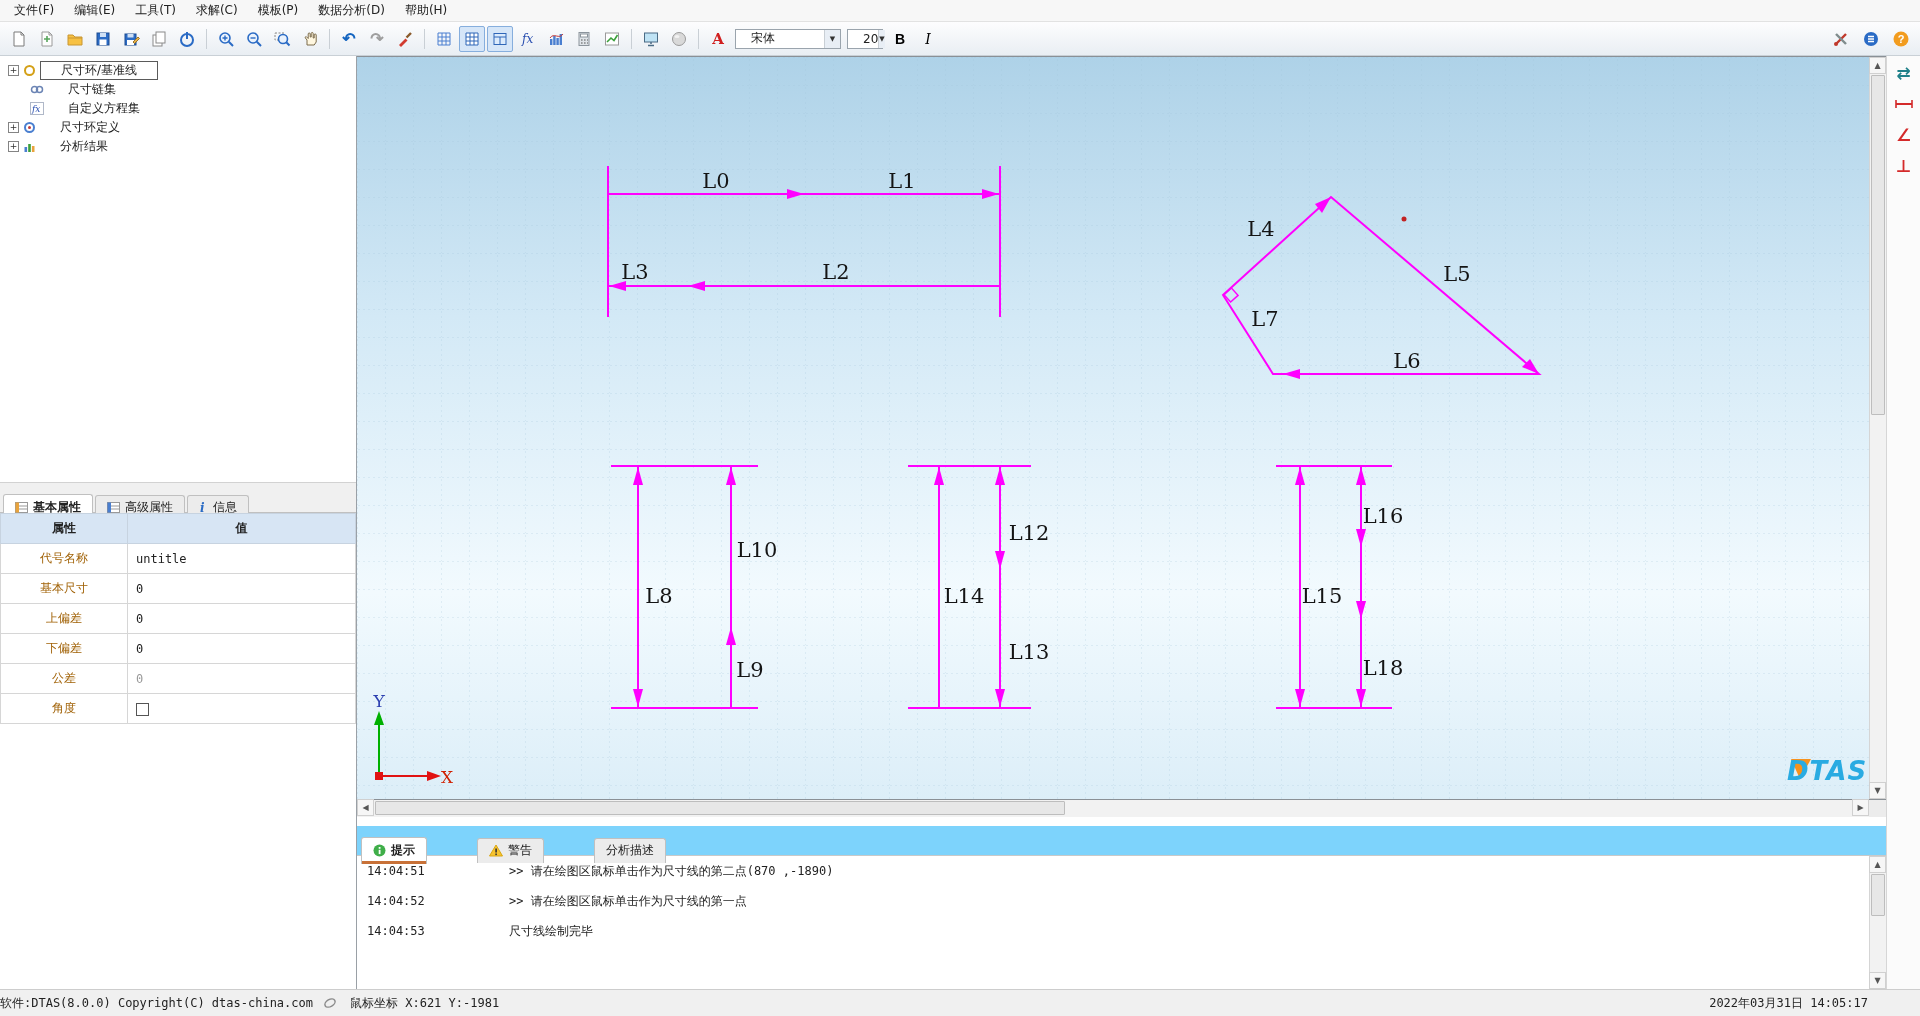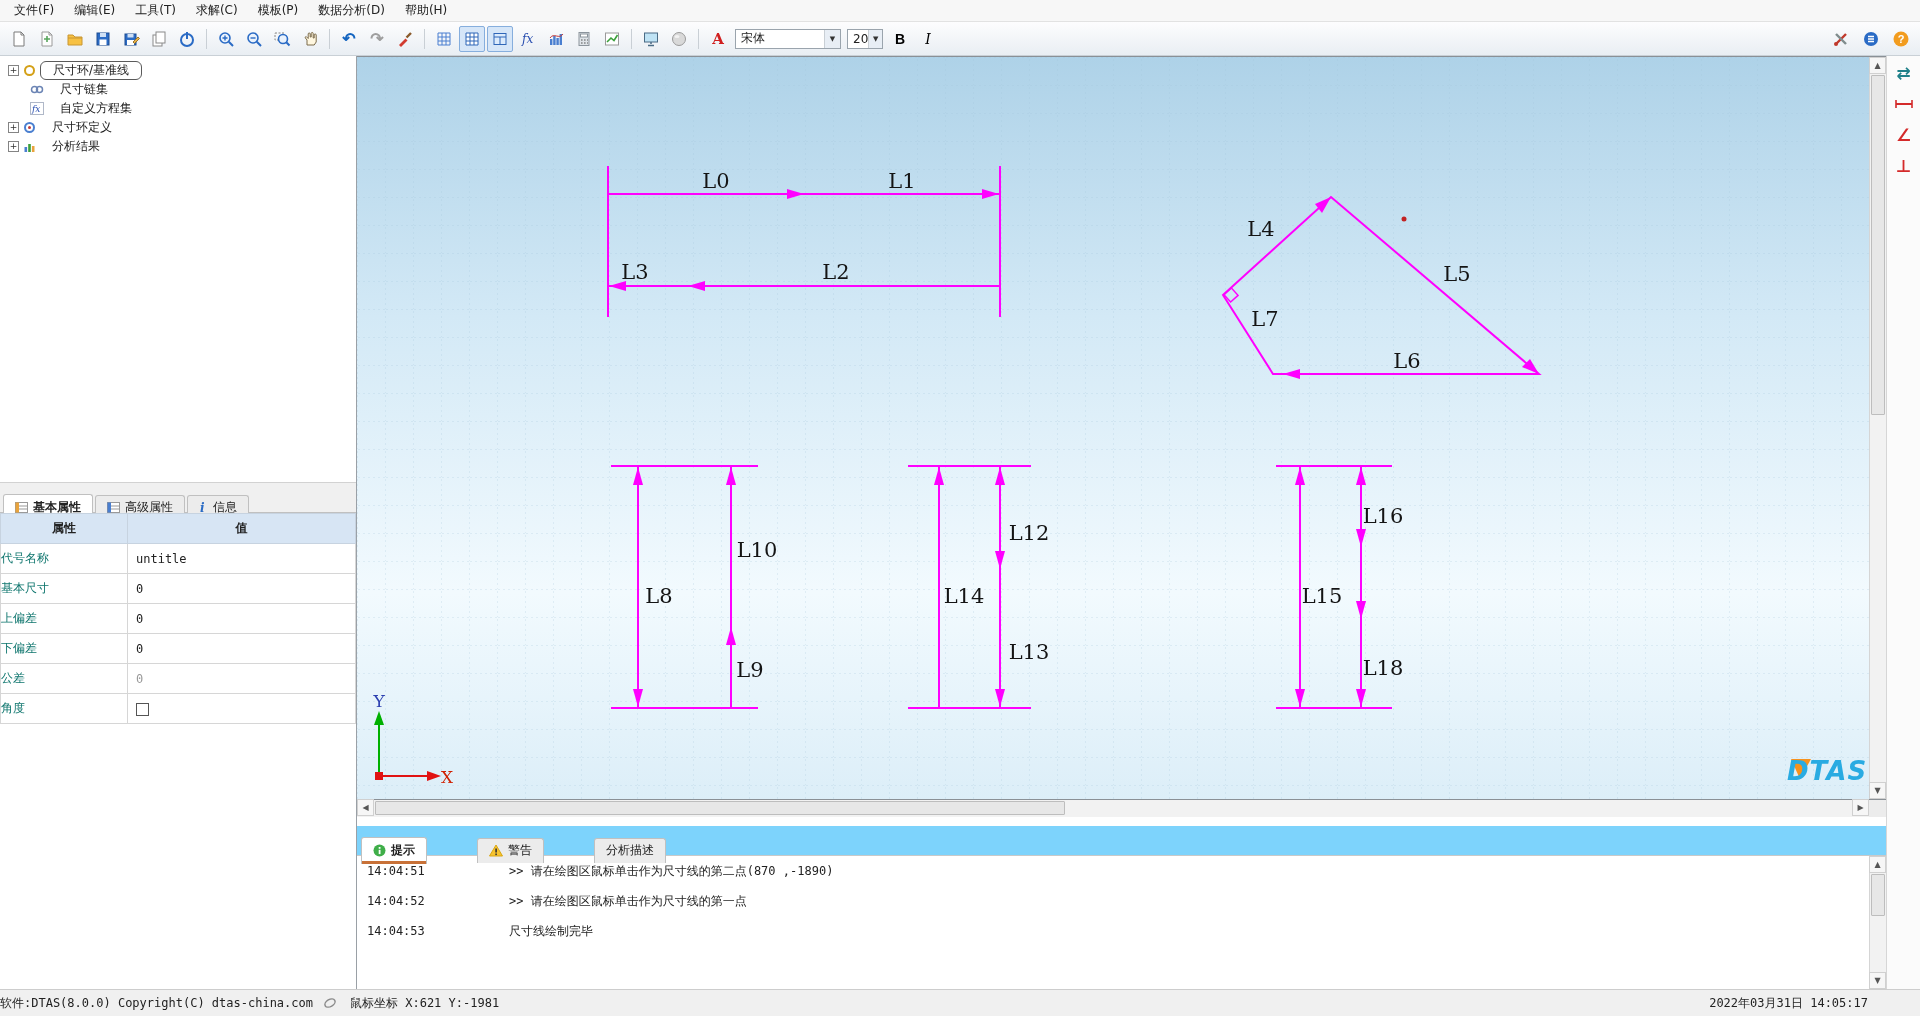--- a/index.html
+++ b/index.html
@@ -14,47 +14,47 @@
   
   #toolbar { height:34px; background:linear-gradient(#fdfdfe,#e9eef3); border-bottom:1px solid #c9d0d6; display:flex; align-items:center; padding:0 6px; gap:2px; flex:none; }
   .tbtn { width:26px; height:26px; display:flex; align-items:center; justify-content:center; border:1px solid transparent; border-radius:2px; background:transparent; cursor:default; }
   .tbtn.pressed { background:#d6e6f8; border-color:#86aedd; }
   .tsep { width:1px; height:20px; background:#c9cfd5; margin:0 4px; flex:none; }
   .glyph-btn { font-size:16px; line-height:1; font-weight:bold; }
   .undo-g { color:#1565c0; } .redo-g { color:#9e9e9e; }
   .fcA { color:#d01f1f; font-weight:bold; font-size:15px; font-family:"DejaVu Serif",serif; }
   .bold-b { font-weight:bold; font-size:14px; }
   .italic-i { font-style:italic; font-family:"DejaVu Serif",serif; font-size:14px; }
-  .tcombo { height:20px; border:1px solid #9aa4ad; background:#fff; display:flex; align-items:center; font-size:12px; padding-left:5px; margin:0 2px; }
+  .tcombo { height:20px; border:1px solid #9aa4ad; background:#fff; display:flex; align-items:center; font-size:12px; padding-left:15px; margin:0 2px; }
   .tcombo .arrow { margin-left:auto; width:16px; height:100%; display:flex; align-items:center; justify-content:center; border-left:1px solid #c9cfd5; background:#e8eef5; font-size:7px; color:#333; }
   #tb-right { margin-left:auto; display:flex; gap:4px; align-items:center; }
 
   
   #workspace { flex:1; display:flex; min-height:0; }
 
   
   #left-col { width:357px; flex:none; display:flex; flex-direction:column; background:#fff; border-right:1px solid #9aa0a6; }
   #tree-panel { height:427px; flex:none; border-bottom:1px solid #d2d2d2; padding-top:5px; overflow:hidden; }
   .tree-row { height:19px; display:flex; align-items:center; gap:4px; padding-left:8px; cursor:default; }
   .tree-row.child { padding-left:30px; }
   .expander { width:11px; height:11px; border:1px solid #848484; background:#fff; font-size:9px; line-height:9px; text-align:center; color:#333; flex:none; }
   .ticon { flex:none; }
-  .tree-label { padding:0 12px; white-space:nowrap;border-radius:6px; }
+  .tree-label { padding:0 20px; white-space:nowrap; }
   .tree-label.selected { border:1px solid #5a5a5a; }
 
   #props-panel { flex:1; display:flex; flex-direction:column; min-height:0; }
   .tabbar { display:flex; align-items:center; padding:19px 3px 0 3px; background:#f0f0f0; border-bottom:1px solid #c0c0c0; height:30px; flex:none; }
   .tab { display:flex; align-items:center; gap:5px; height:25px; padding:0 11px; background:#ececec; border:1px solid #c0c0c0; border-bottom:none; border-radius:3px 3px 0 0; margin-right:2px; cursor:default; white-space:nowrap; }
   .tab.active { background:#fff; box-shadow:inset 0 -3px 0 #c87137; font-weight:bold; height:27px; }
 
   #props-table { width:100%; border-collapse:collapse; table-layout:fixed; flex:none; }
   #props-table th { background:#d7e5f4; border:1px solid #c7d3e0; height:30px; font-weight:bold; font-size:12px; }
   #props-table td { border:1px solid #d6d6d6; height:30px; }
   #props-table th.c1, #props-table td.pname { width:127px; }
-  td.pname { text-align:left; color:#0f766e; }
+  td.pname { text-align:center; color:#a16207; }
   td.pval { padding-left:8px; font-family:"DejaVu Sans Mono","Liberation Mono",monospace; }
   td.pval.dim { color:#9a9a9a; }
   .checkbox { display:inline-block; width:13px; height:13px; border:1px solid #555; background:#fff; vertical-align:middle; }
 
   
   #center-col { flex:1; display:flex; flex-direction:column; min-width:0; }
   #canvas-row { display:flex; height:744px; flex:none; border:1px solid #8a9096; border-left:none; }
   #canvas-viewport { width:1512px; flex:none; position:relative; overflow:hidden; }
   #canvas-vscroll { width:17px; flex:none; background:#f2f2f2; border-left:1px solid #d5d5d5; position:relative; }
   #hscroll-row { height:17px; flex:none; display:flex; }

